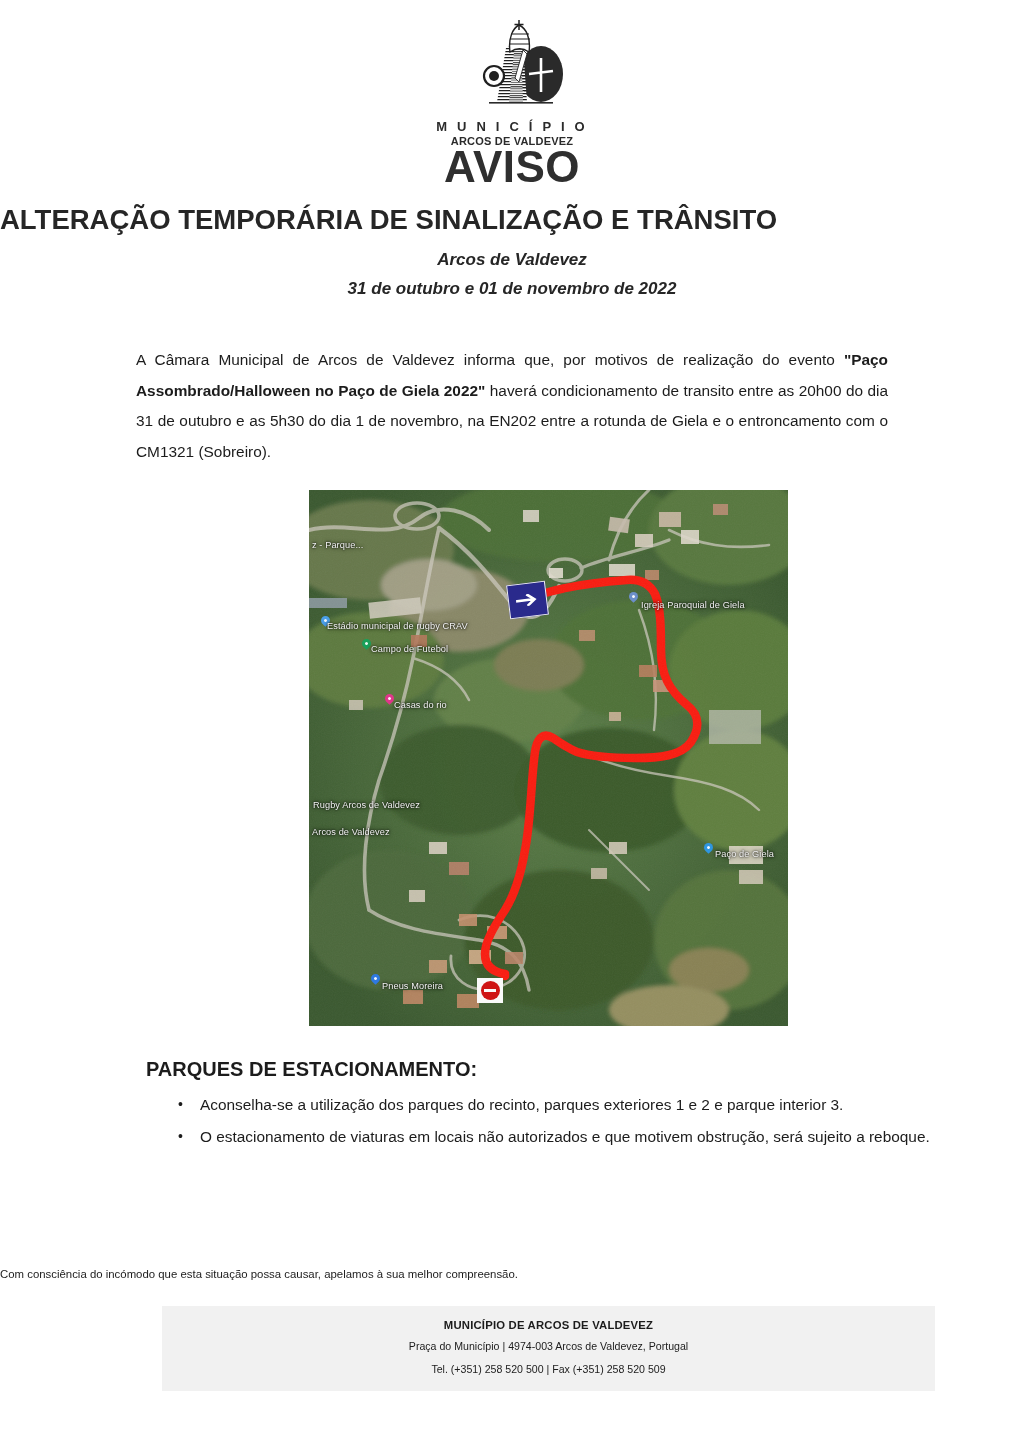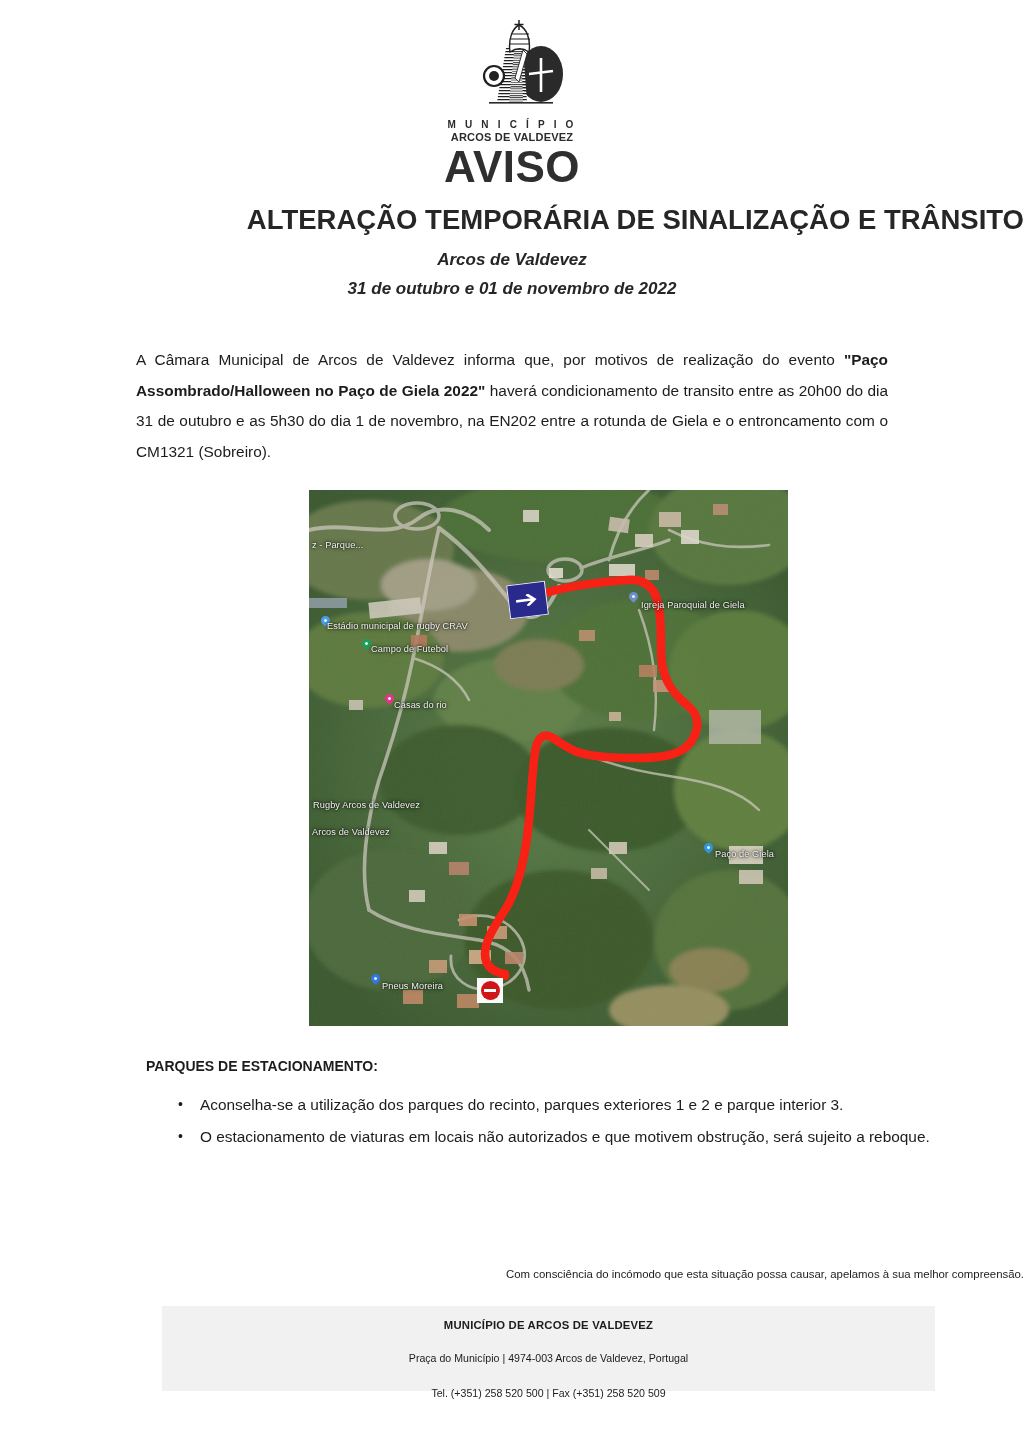--- a/index.html
+++ b/index.html
@@ -20,21 +20,21 @@
   
   .logo-wrap {
     width: 100%;
     text-align: center;
     padding-top: 18px;
     height: 122px;
     box-sizing: border-box;
   }
   .logo-svg { display: inline-block; }
   .logo-text-1 {
-    font-size: 10px;
+    font-size: 13px;
     letter-spacing: 3.2px;
     font-weight: bold;
     color: #2b2b2b;
     margin-top: 1px;
   }
   .logo-text-2 {
     font-size: 11px;
     letter-spacing: 0.2px;
     font-weight: bold;
     color: #2b2b2b;
@@ -46,21 +46,21 @@
   .title-aviso {
     text-align: center;
     font-size: 44px;
     font-weight: bold;
     letter-spacing: 0.5px;
     color: #2f2f2f;
     margin: 22px 0 0 0;
     line-height: 1.05;
   }
   .title-sub {
-    text-align: right;
+    text-align: left;
     font-size: 27.5px;
     font-weight: bold;
     color: #262626;
     margin: 14px 0 0 0;
     line-height: 1.15;
   }
   .title-place {
     text-align: center;
     font-size: 17px;
     font-weight: bold;
@@ -157,21 +157,21 @@
   .no-entry-bar {
     width: 12px; height: 3.4px;
     background: #fafafa;
   }
 
   
   .parking-head {
     position: absolute;
     left: 146px;
     top: 1058px;
-    font-size: 14px;
+    font-size: 20px;
     font-weight: bold;
     color: #1c1c1c;
     text-align: center;
   }
   .parking-list {
     position: absolute;
     left: 146px;
     top: 1090px;
     width: 806px;
     margin: 0;
@@ -192,21 +192,21 @@
     font-size: 14px;
     line-height: 2.0;
     color: #1c1c1c;
   }
 
   
   .closing-note {
     position: absolute;
     left: 0; right: 0;
     top: 1268px;
-    text-align: right;
+    text-align: left;
     font-size: 11.4px;
     color: #1c1c1c;
   }
   .footer-box {
     position: absolute;
     left: 162px;
     top: 1306px;
     width: 773px;
     height: 85px;
     background: #f1f1f1;
@@ -217,21 +217,21 @@
   .footer-title {
     font-size: 11.3px;
     font-weight: bold;
     color: #1c1c1c;
     font-variant: small-caps;
     letter-spacing: .2px;
   }
   .footer-line {
     font-size: 10.6px;
     color: #1c1c1c;
-    margin-top: 20px;
+    margin-top: 8px;
     line-height: 1.42;
     text-align: center;
   }
 </style>
 </head>
 <body>
 
 <div class="logo-wrap">
   <svg class="logo-svg" width="118" height="96" viewBox="0 0 118 96">
     <defs>

